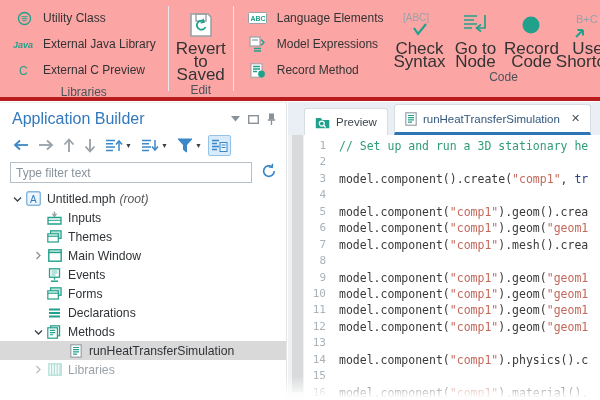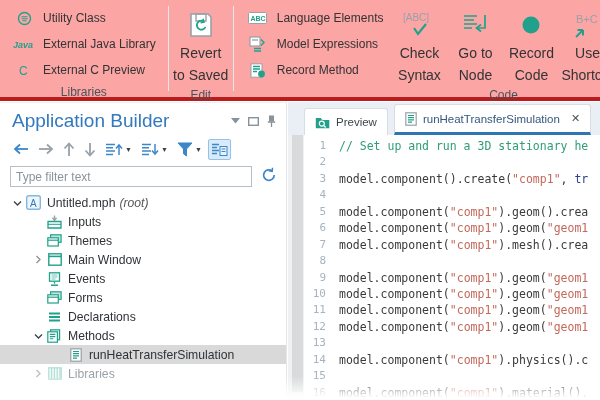--- a/index.html
+++ b/index.html
@@ -14,31 +14,31 @@
   .gwrap{position:relative;padding-bottom:18px;display:flex;}
   .rgroup-label{position:absolute;bottom:2px;left:50%;transform:translateX(-50%);
                 font-size:12px;color:#4a5258;white-space:nowrap;}
   .smallcol{display:flex;flex-direction:column;}
   .smallbtn{display:flex;align-items:center;gap:7px;height:26px;padding:0 8px;
             font-size:12px;color:#333;white-space:nowrap;cursor:default;}
   .sicon{width:24px;display:flex;justify-content:center;flex:none;}
   .bigrow{display:flex;align-items:flex-start;}
   .bigbtn{display:flex;flex-direction:column;align-items:center;width:56px;padding-top:3px;cursor:default;}
   .bicon{height:34px;display:flex;align-items:center;justify-content:center;}
-  .blabel{font-size:14px;color:#333;text-align:center;line-height:22px;}
+  .blabel{font-size:17px;color:#333;text-align:center;line-height:13px;}
   .iconwrap{display:inline-flex;align-items:center;justify-content:center;}
 
   
   .content{position:absolute;top:102px;left:0;width:600px;height:298px;}
 
   
   .panel{position:absolute;left:0;top:0;width:287px;height:100%;background:#fff;
          border-right:1px solid #e2e6e9;border-top:1px solid #eceff2;box-sizing:border-box;overflow:hidden;}
   .ptitle-row{display:flex;align-items:center;padding:7px 10px 1px 12px;}
-  .ptitle{font-size:19px;color:#3279bd;flex:1;}
+  .ptitle{font-size:16px;color:#3279bd;flex:1;}
   .pwin-icons{display:flex;gap:8px;align-items:center;}
   .ptoolbar{display:flex;align-items:center;gap:3px;padding:5px 0 3px 10px;height:22px;}
   .tbtn{display:flex;align-items:center;padding:2px 2px;border:1px solid transparent;}
   .tbtn.toggled{background:#d9eafa;border:1px solid #94c3e9;border-radius:2px;}
   .caret{font-size:7px;color:#3c444a;margin-left:2px;}
   .filterrow{display:flex;align-items:center;gap:9px;padding:3px 9px 2px 10px;}
   .filterinput{flex:1;height:19px;border:1px solid #b7bfc6;font-size:12px;padding:0 5px;
                color:#444;outline:none;background:#fff;font-family:"Liberation Sans",sans-serif;}
   .filterinput::placeholder{color:#8a949c;}
   .tree{margin-top:4px;}

